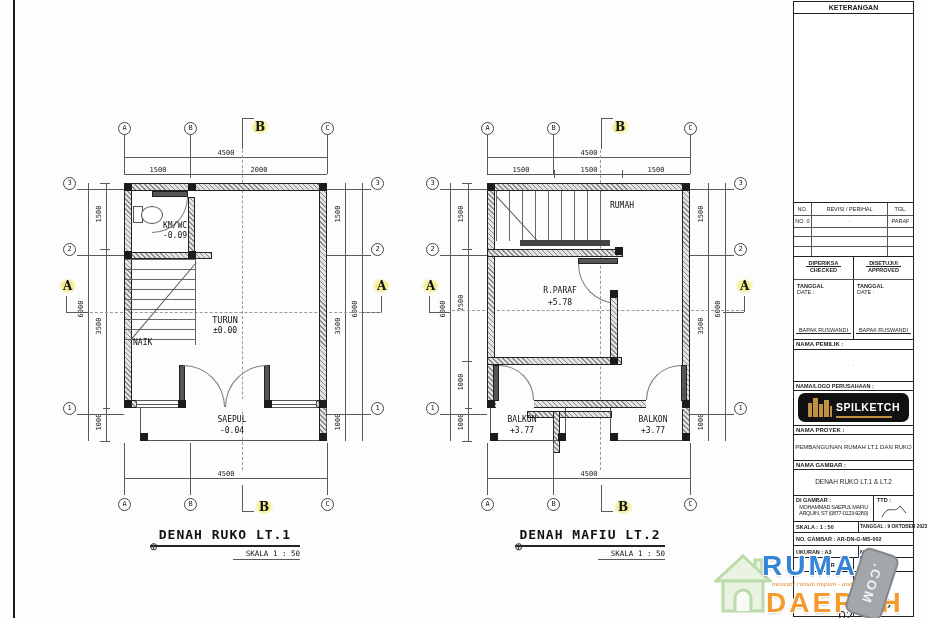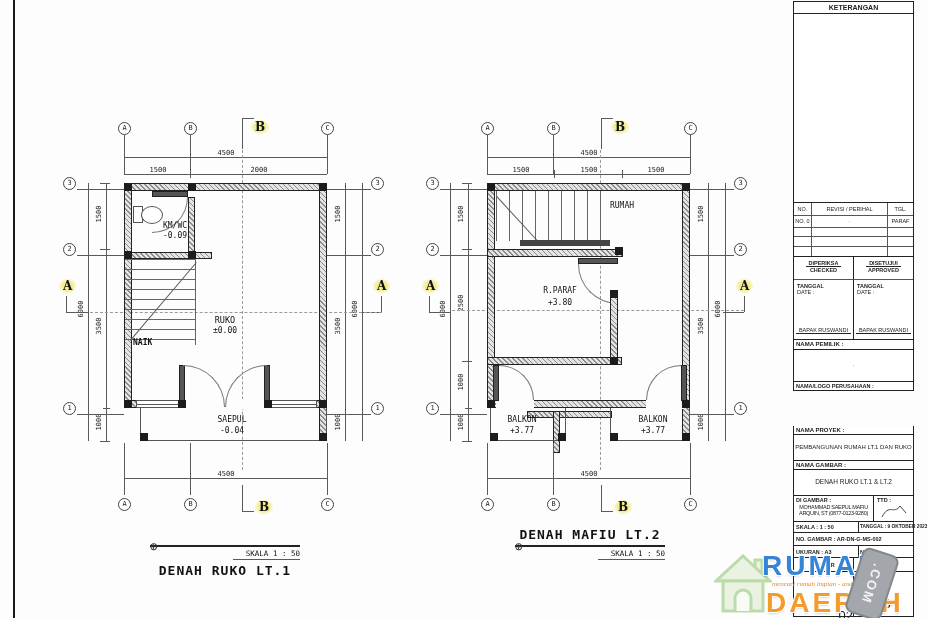--- a/index.html
+++ b/index.html
@@ -113,25 +113,25 @@
   <div class="wall" style="left:124px;top:252px;width:88px;height:7px;"></div>
 
   <div class="wall" style="left:152px;top:191px;width:36px;height:6px;background:#555;"></div>
   <div class="arc" style="left:152px;top:197px;width:36px;height:36px;border-right:1px solid #777;border-bottom:1px solid #777;border-bottom-right-radius:100%;"></div>
 
   <div class="abs" style="left:133px;top:206px;width:8px;height:15px;border:1px solid #555;background:#fff;"></div>
   <div class="abs" style="left:141px;top:206px;width:20px;height:16px;border:1px solid #555;border-radius:50%;background:#fff;"></div>
 
   <div class="stairsH" style="left:125px;top:259px;width:70px;height:86px;"></div>
   <div class="lh" style="left:130px;top:340px;width:102px;transform:rotate(-49.7deg);transform-origin:0 0;"></div>
-  <div class="rlabel" style="left:133px;top:338px;font-weight:bold;">NAIK</div>
+  <div class="rlabel" style="left:133px;top:338px;font-weight:normal;">NAIK</div>
 
   <div class="rlabel" style="left:150px;top:221px;width:50px;">KM/WC</div>
   <div class="rlabel" style="left:150px;top:231px;width:50px;">-0.09</div>
-  <div class="rlabel" style="left:195px;top:315px;width:60px;font-size:8.5px;">RUKO</div>
+  <div class="rlabel" style="left:195px;top:315px;width:60px;font-size:8.5px;">TURUN</div>
   <div class="rlabel" style="left:195px;top:326px;width:60px;">±0.00</div>
 
   <div class="abs" style="left:183px;top:399px;width:82px;height:10px;background:#fdfdfd;"></div>
   <div class="abs" style="left:136px;top:400px;width:44px;height:8px;border:1px solid #555;background:linear-gradient(#fff 0 3px,#555 3px 4px,#fff 4px 8px);box-sizing:border-box;"></div>
   <div class="abs" style="left:271px;top:400px;width:46px;height:8px;border:1px solid #555;background:linear-gradient(#fff 0 3px,#555 3px 4px,#fff 4px 8px);box-sizing:border-box;"></div>
   <div class="wall" style="left:179px;top:365px;width:6px;height:36px;background:#555;"></div>
   <div class="wall" style="left:264px;top:365px;width:6px;height:36px;background:#555;"></div>
   <div class="arc" style="left:183px;top:365px;width:42px;height:42px;border-top:1px solid #777;border-right:1px solid #777;border-top-right-radius:100%;"></div>
   <div class="arc" style="left:225px;top:365px;width:42px;height:42px;border-top:1px solid #777;border-left:1px solid #777;border-top-left-radius:100%;"></div>
 
@@ -157,21 +157,21 @@
   <div class="dl" style="left:207px;top:470px;width:36px;">4500</div>
   <div class="lv" style="left:124px;top:443px;height:52px;"></div>
   <div class="lv" style="left:190px;top:443px;height:52px;"></div>
   <div class="lv" style="left:327px;top:443px;height:52px;"></div>
   <div class="bub" style="left:118px;top:498px;"><span>A</span></div>
   <div class="bub" style="left:184px;top:498px;"><span>B</span></div>
   <div class="bub" style="left:321px;top:498px;"><span>C</span></div>
   <div class="lv" style="left:242px;top:485px;height:26px;"></div>
   <div class="lh" style="left:242px;top:511px;width:12px;"></div>
   <div class="glow" style="left:254px;top:499px;"><span>B</span></div>
-  <div class="ptitle" style="left:150px;top:527px;width:150px;margin-top:36px;">DENAH RUKO LT.1</div>
+  <div class="ptitle" style="left:150px;top:527px;width:150px;">DENAH RUKO LT.1</div>
   <div class="lh" style="left:150px;top:545px;width:150px;background:#222;height:2px;"></div>
   <div class="datum" style="left:150px;top:539px;">⊕</div>
   <div class="pskala" style="left:215px;top:549px;width:85px;">SKALA 1 : 50</div>
   <div class="lh" style="left:233px;top:559px;width:67px;"></div>
 
   <div class="bub" style="left:481px;top:122px;"><span>A</span></div>
   <div class="bub" style="left:547px;top:122px;"><span>B</span></div>
   <div class="bub" style="left:684px;top:122px;"><span>C</span></div>
   <div class="lv" style="left:487px;top:135px;height:39px;"></div>
   <div class="lv" style="left:553px;top:135px;height:39px;"></div>
@@ -235,21 +235,21 @@
   <div class="wall" style="left:487px;top:183px;width:8px;height:225px;"></div>
   <div class="wall" style="left:682px;top:183px;width:8px;height:258px;"></div>
   <div class="stairsV" style="left:496px;top:191px;width:114px;height:50px;"></div>
   <div class="lh" style="left:497px;top:196px;width:64px;transform:rotate(47.5deg);transform-origin:0 0;"></div>
   <div class="abs" style="left:520px;top:240px;width:90px;height:6px;background:#444;"></div>
   <div class="rlabel" style="left:600px;top:201px;width:44px;">RUMAH</div>
   <div class="wall" style="left:487px;top:249px;width:136px;height:8px;"></div>
   <div class="wall" style="left:578px;top:258px;width:40px;height:6px;background:#555;"></div>
   <div class="arc" style="left:578px;top:264px;width:40px;height:40px;border-left:1px solid #777;border-bottom:1px solid #777;border-bottom-left-radius:100%;"></div>
   <div class="rlabel" style="left:530px;top:286px;width:60px;">R.PARAF</div>
-  <div class="rlabel" style="left:530px;top:298px;width:60px;">+3.80</div>
+  <div class="rlabel" style="left:530px;top:298px;width:60px;">+5.78</div>
   <div class="wall" style="left:610px;top:292px;width:8px;height:73px;"></div>
   <div class="wall" style="left:487px;top:357px;width:135px;height:8px;"></div>
   <div class="wall" style="left:487px;top:400px;width:203px;height:8px;"></div>
   <div class="abs" style="left:496px;top:399px;width:38px;height:10px;background:#fdfdfd;"></div>
   <div class="abs" style="left:646px;top:399px;width:38px;height:10px;background:#fdfdfd;"></div>
   <div class="wall" style="left:493px;top:365px;width:6px;height:36px;background:#555;"></div>
   <div class="arc" style="left:499px;top:365px;width:35px;height:35px;border-top:1px solid #777;border-right:1px solid #777;border-top-right-radius:100%;"></div>
   <div class="wall" style="left:681px;top:365px;width:6px;height:36px;background:#555;"></div>
   <div class="arc" style="left:646px;top:365px;width:35px;height:35px;border-top:1px solid #777;border-left:1px solid #777;border-top-left-radius:100%;"></div>
   <div class="wall" style="left:527px;top:411px;width:85px;height:7px;"></div>
@@ -318,20 +318,37 @@
     <div class="abs t55" style="left:0;top:3px;width:59px;text-align:center;font-weight:bold;"><span class="uline">DIPERIKSA</span><br><span>CHECKED</span></div>
     <div class="abs t55" style="left:60px;top:3px;width:59px;text-align:center;font-weight:bold;"><span class="uline">DISETUJUI</span><br><span>APPROVED</span></div>
     <div class="abs t55" style="left:3px;top:26px;width:54px;"><span style="font-weight:bold;">TANGGAL</span><br><span>DATE :</span></div>
     <div class="abs t55" style="left:63px;top:26px;width:54px;"><span style="font-weight:bold;">TANGGAL</span><br><span>DATE :</span></div>
     <div class="abs t55" style="left:0;top:70px;width:59px;text-align:center;"><span class="uline">BAPAK RUSWANDI</span></div>
     <div class="abs t55" style="left:60px;top:70px;width:59px;text-align:center;"><span class="uline">BAPAK RUSWANDI</span></div>
   </div>
   <div class="tbrow t6" style="top:340px;height:10px;font-weight:bold;padding:1px 2px;"><span>NAMA PEMILIK :</span></div>
   <div class="tbrow t6" style="top:350px;height:32px;text-align:center;line-height:30px;"><span>·</span></div>
   <div class="tbrow t55" style="top:382px;height:9px;font-weight:bold;padding:1px 2px;"><span>NAMA/LOGO PERUSAHAAN :</span></div>
+  <div class="tbrow" style="top:391px;height:35px;">
+    <div class="abs" style="left:4px;top:2px;width:111px;height:29px;background:#111;border-radius:7px;display:flex;align-items:center;justify-content:center;gap:3px;">
+      <span><svg width="26" height="22" viewBox="0 0 26 22">
+            <g fill="#c19045">
+              <rect x="1" y="8" width="4" height="14"></rect>
+              <rect x="6" y="3" width="5" height="19"></rect>
+              <rect x="12" y="9" width="4" height="13"></rect>
+              <rect x="17" y="5" width="5" height="17"></rect>
+              <rect x="23" y="11" width="2" height="11"></rect>
+            </g>
+          </svg></span>
+      <span style="display:inline-block;">
+        <span style="color:#fff;font:bold 10.5px 'Liberation Sans',sans-serif;letter-spacing:0.5px;">SPILKETCH</span>
+        <span class="logo-bar" style="display:block;width:56px;"></span>
+      </span>
+    </div>
+  </div>
   <div class="tbrow t6" style="top:426px;height:9px;font-weight:bold;padding:1px 2px;"><span>NAMA PROYEK :</span></div>
   <div class="tbrow t6" style="top:435px;height:26px;text-align:center;line-height:24px;white-space:nowrap;"><span>PEMBANGUNAN RUMAH LT.1 DAN RUKO</span></div>
   <div class="tbrow t6" style="top:461px;height:9px;font-weight:bold;padding:1px 2px;"><span>NAMA GAMBAR :</span></div>
   <div class="tbrow t65" style="top:470px;height:26px;text-align:center;line-height:24px;"><span>DENAH RUKO LT.1 &amp; LT.2</span></div>
   <div class="tbrow" style="top:496px;height:26px;">
     <div class="abs" style="left:79px;top:0;width:1px;height:26px;background:#222;"></div>
     <div class="abs t55" style="left:2px;top:1px;width:76px;"><span style="font-weight:bold;">DI GAMBAR :</span></div>
     <div class="abs" style="left:1px;top:8px;width:77px;text-align:center;font-size:5.5px;letter-spacing:-0.3px;line-height:6px;font-family:'Liberation Sans',sans-serif;"><span>MOHAMMAD SAEPUL MAFIU ARQUIN, ST</span> <span>(0877-0123-9280)</span></div>
     <div class="abs t55" style="left:83px;top:1px;width:34px;"><span style="font-weight:bold;">TTD :</span></div>
     <div class="abs" style="left:85px;top:5px;"><svg width="30" height="20" viewBox="0 0 30 20">

